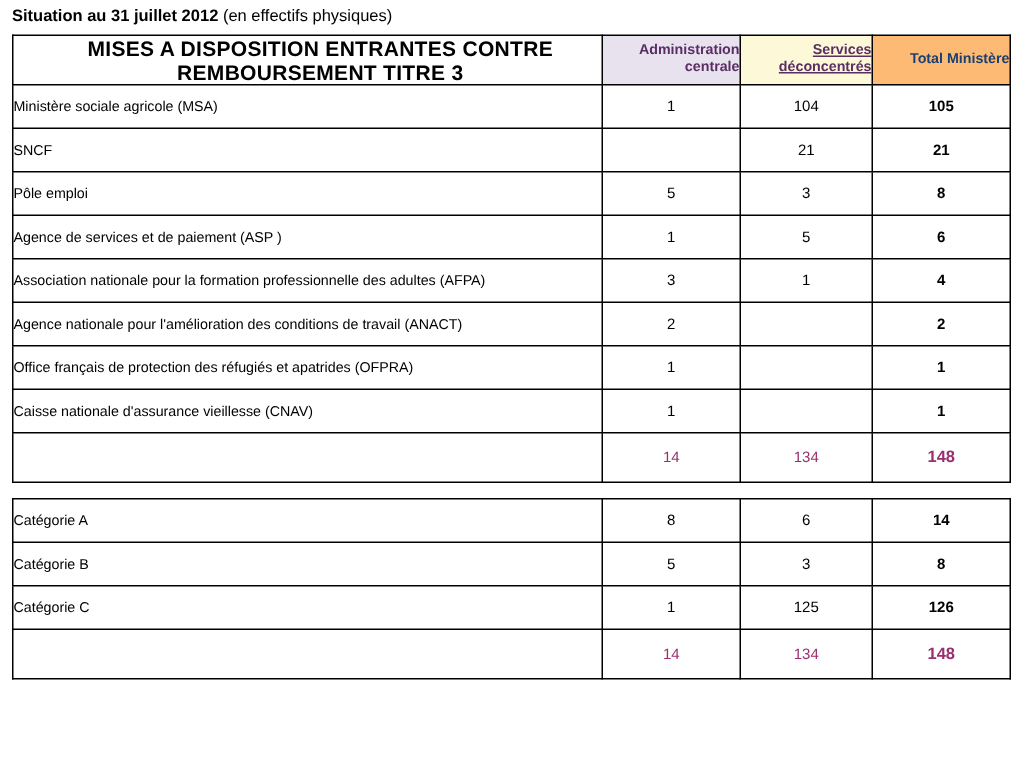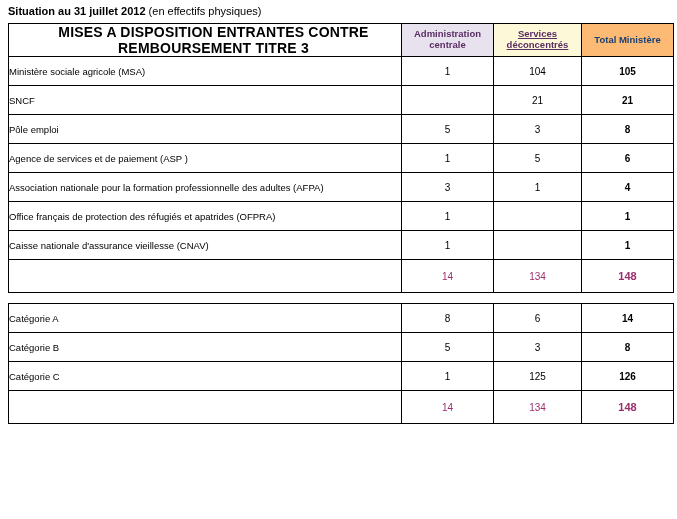--- a/index.html
+++ b/index.html
@@ -44,21 +44,21 @@
   }
   .col-label { width: 393px; }
   .col-ac    { width: 92px; }
   .col-sd    { width: 88px; }
   .col-tm    { width: 92px; }
 
   th.head {
     height: 32px;
     font-size: 9.5px;
     font-weight: bold;
-    text-align: center;
+    text-align: right;
     line-height: 1.15;
   }
   th.head.label {
     text-align: center;
     padding-left: 17px;
     font-size: 14px;
     letter-spacing: 0.2px;
   }
   th.head.ac {
     background: #e8e2ef;
@@ -163,20 +163,26 @@
         <td class="num">5</td>
         <td class="num total">6</td>
       </tr>
       <tr>
         <td class="rowlabel">Association nationale pour la formation professionnelle des adultes (AFPA)</td>
         <td class="num">3</td>
         <td class="num">1</td>
         <td class="num total">4</td>
       </tr>
       <tr>
+        <td class="rowlabel">Agence nationale pour l'amélioration des conditions de travail (ANACT)</td>
+        <td class="num">2</td>
+        <td class="num"></td>
+        <td class="num total">2</td>
+      </tr>
+      <tr>
         <td class="rowlabel">Office français de protection des réfugiés et apatrides (OFPRA)</td>
         <td class="num">1</td>
         <td class="num"></td>
         <td class="num total">1</td>
       </tr>
       <tr>
         <td class="rowlabel">Caisse nationale d'assurance vieillesse (CNAV)</td>
         <td class="num">1</td>
         <td class="num"></td>
         <td class="num total">1</td>

